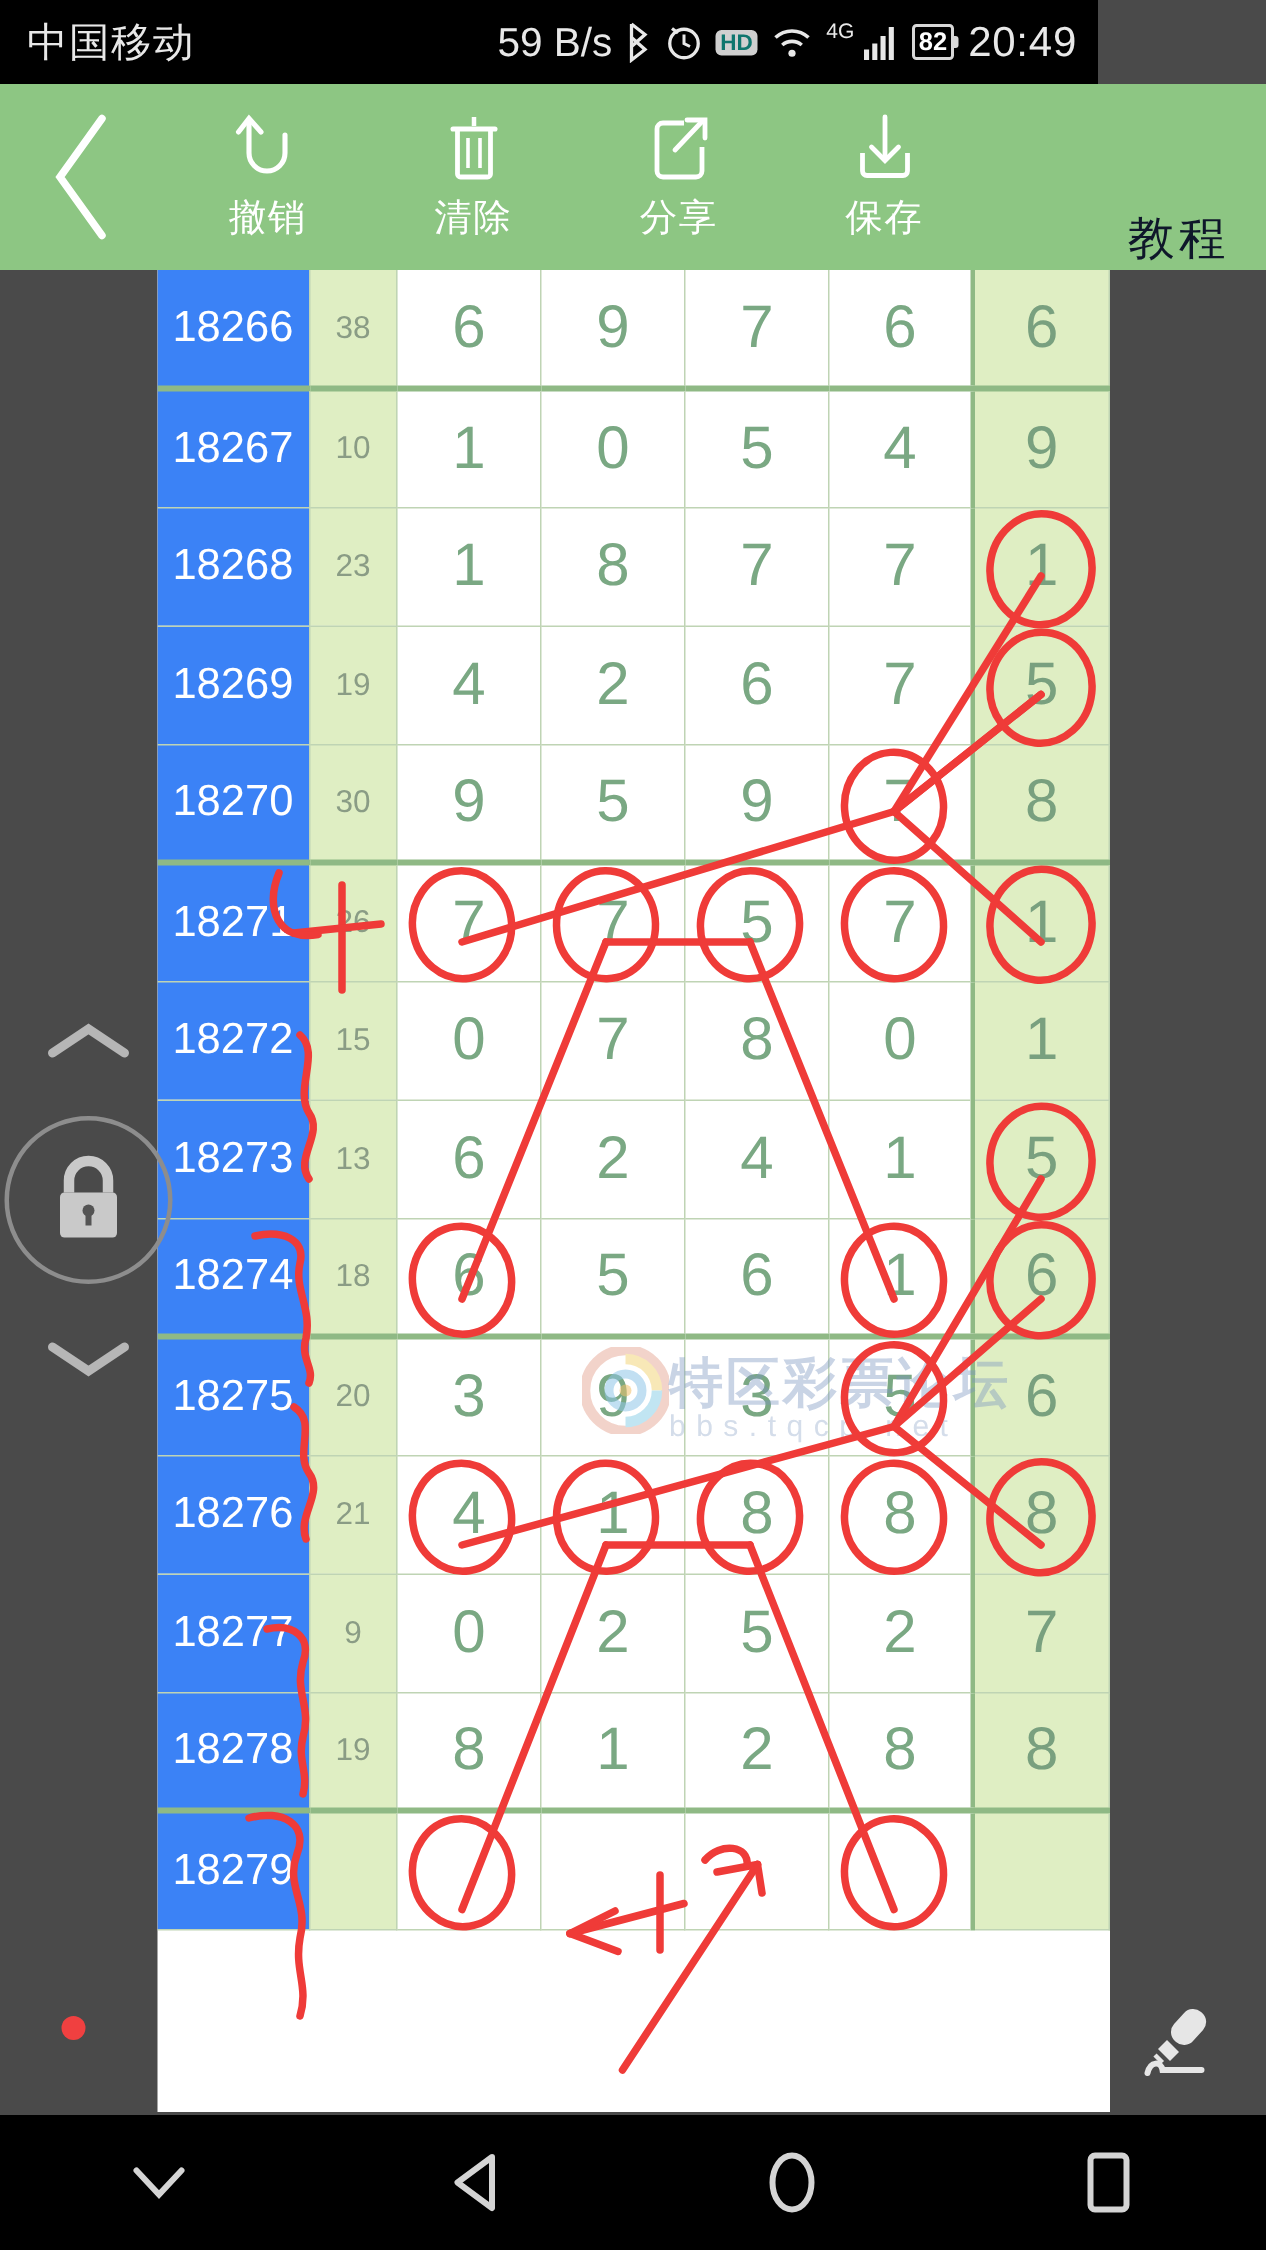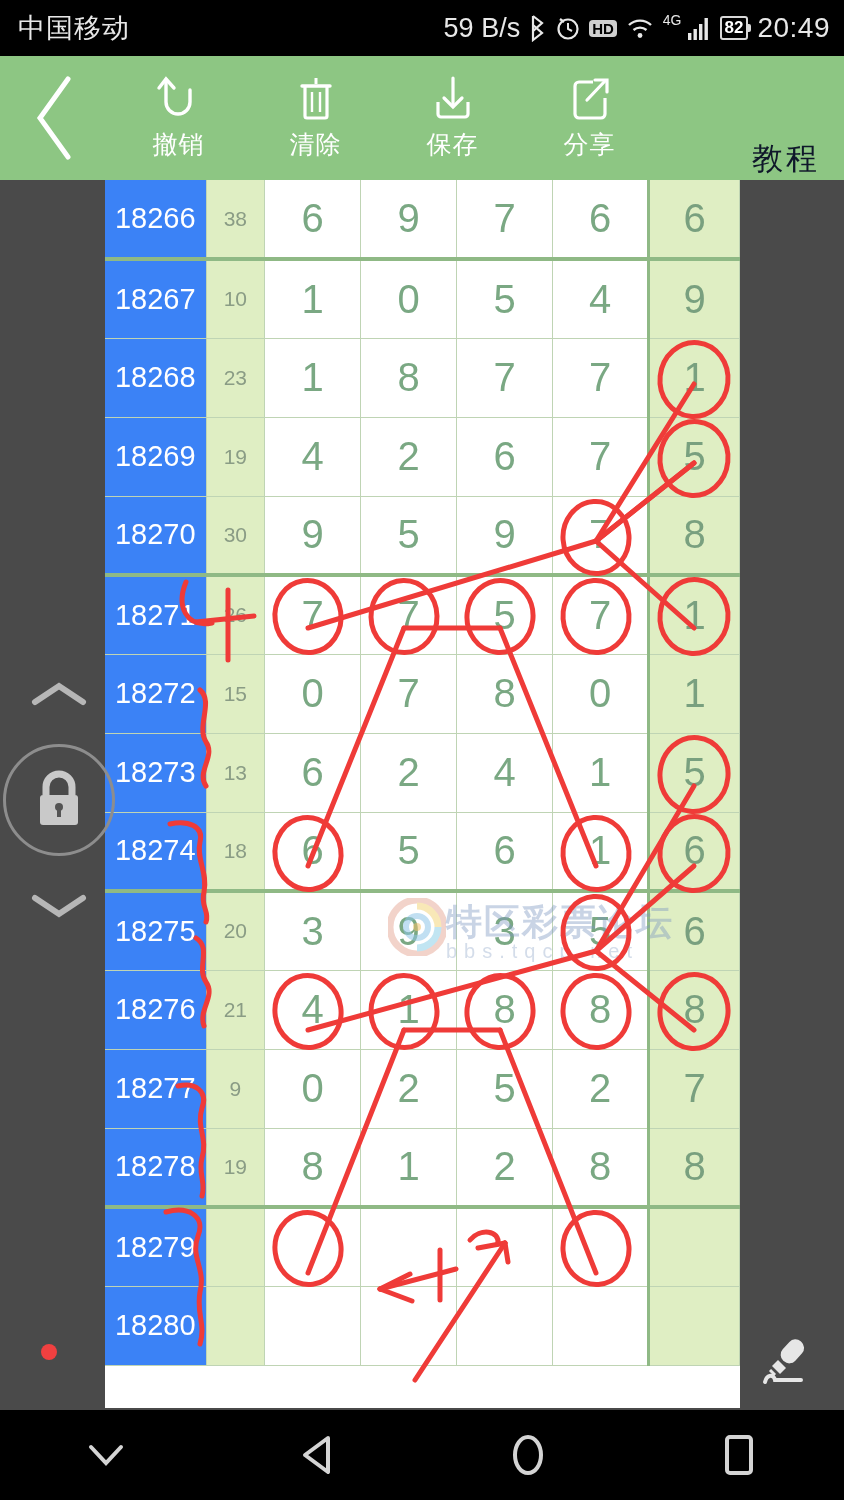--- a/index.html
+++ b/index.html
@@ -6,37 +6,37 @@
   html,body { width:844px; height:1500px; }
   body {
     font-family:"Liberation Sans","DejaVu Sans",sans-serif;
     background:#4a4a4a;
     overflow:hidden;
     position:relative;
   }
 
   
   #statusbar{
-    position:absolute; top:0; left:0; width:844px; height:56px;
+    position:absolute; top:0; left:0; width:732px; height:56px;
     background:#000; color:#e8e8e8;
     display:flex; align-items:center;justify-content:space-between;
   }
   #statusbar .carrier{
     font-size:27px; margin-left:18px; letter-spacing:1px;
     font-family:"DejaVu Sans",sans-serif;
   }
   #statusbar .right{
     margin-left:auto; margin-right:14px;
     display:flex; align-items:center; gap:9px;
   }
   .netspeed{ font-size:27px; }
   .clock{ font-size:28px; letter-spacing:.5px; }
   .sb-ico{ display:inline-flex; align-items:center; justify-content:center; }
   .hdbox{
-    background:#d0d0d0; color:#000000; font-size:15px; font-weight:bold;
+    background:#d0d0d0; color:#0f766e; font-size:15px; font-weight:bold;
     border-radius:4px; padding:1px 3px; line-height:1;
   }
   .g4{ font-size:14px; position:relative; top:-8px; margin-right:-4px;}
   .batt{
     border:2px solid #d8d8d8; border-radius:3px;
     font-size:17px; padding:0 3px; line-height:20px; color:#fff;
     position:relative;
     font-weight:bold;
   }
   .batt:after{
@@ -219,37 +219,37 @@
         <path d="M12 10 L12 40 A2 2 0 0 0 14 42 L32 42 A2 2 0 0 0 34 40 L34 10" fill="none" stroke="#fff" stroke-width="3.2"></path>
         <path d="M19 16 L19 36 M27 16 L27 36" stroke="#fff" stroke-width="2.4"></path>
       </svg>
     </span>
     <span class="lbl">清除</span>
   </div>
 
   <div class="tb-item">
     <span>
       <svg width="46" height="48" viewBox="0 0 46 48">
+        <path d="M26 6 L12 6 A4 4 0 0 0 8 10 L8 38 A4 4 0 0 0 12 42 L34 42 A4 4 0 0 0 38 38 L38 22" fill="none" stroke="#fff" stroke-width="3.2"></path>
+        <path d="M20 24 L38 5" stroke="#fff" stroke-width="3.2" stroke-linecap="round"></path>
+        <path d="M28 4 L40 4 L40 16" fill="none" stroke="#fff" stroke-width="3.2" stroke-linecap="round"></path>
+      </svg>
+    </span>
+    <span class="lbl">分享</span>
+  </div>
+
+  <div class="tb-item">
+    <span>
+      <svg width="46" height="48" viewBox="0 0 46 48">
         <path d="M23 2 L23 30" stroke="#fff" stroke-width="3.2" stroke-linecap="round"></path>
         <path d="M14 22 L23 31 L32 22" fill="none" stroke="#fff" stroke-width="3.2" stroke-linecap="round"></path>
         <path d="M8 26 L8 38 A3 3 0 0 0 11 41 L35 41 A3 3 0 0 0 38 38 L38 26" fill="none" stroke="#fff" stroke-width="3.2"></path>
       </svg>
     </span>
     <span class="lbl">保存</span>
-  </div>
-
-  <div class="tb-item">
-    <span>
-      <svg width="46" height="48" viewBox="0 0 46 48">
-        <path d="M26 6 L12 6 A4 4 0 0 0 8 10 L8 38 A4 4 0 0 0 12 42 L34 42 A4 4 0 0 0 38 38 L38 22" fill="none" stroke="#fff" stroke-width="3.2"></path>
-        <path d="M20 24 L38 5" stroke="#fff" stroke-width="3.2" stroke-linecap="round"></path>
-        <path d="M28 4 L40 4 L40 16" fill="none" stroke="#fff" stroke-width="3.2" stroke-linecap="round"></path>
-      </svg>
-    </span>
-    <span class="lbl">分享</span>
   </div>
 
   <div id="tutorial">教程</div>
 </div>
 
 <div id="tablewrap">
   <table class="grid">
     <colgroup>
       <col class="c-id">
         <col class="c-sum">
@@ -372,29 +372,20 @@
           <td class="idc">18278</td>
           <td class="sumc">19</td>
           <td class="dig">8</td>
           <td class="dig">1</td>
           <td class="dig">2</td>
           <td class="dig last">8</td>
           <td class="spc">8</td>
         </tr>
         <tr>
           <td class="idc">18279</td>
-          <td class="sumc"></td>
-          <td class="dig"></td>
-          <td class="dig"></td>
-          <td class="dig"></td>
-          <td class="dig last"></td>
-          <td class="spc"></td>
-        </tr>
-        <tr>
-          <td class="idc">18280</td>
           <td class="sumc"></td>
           <td class="dig"></td>
           <td class="dig"></td>
           <td class="dig"></td>
           <td class="dig last"></td>
           <td class="spc"></td>
         </tr>
       </tbody>
   </table>
 

